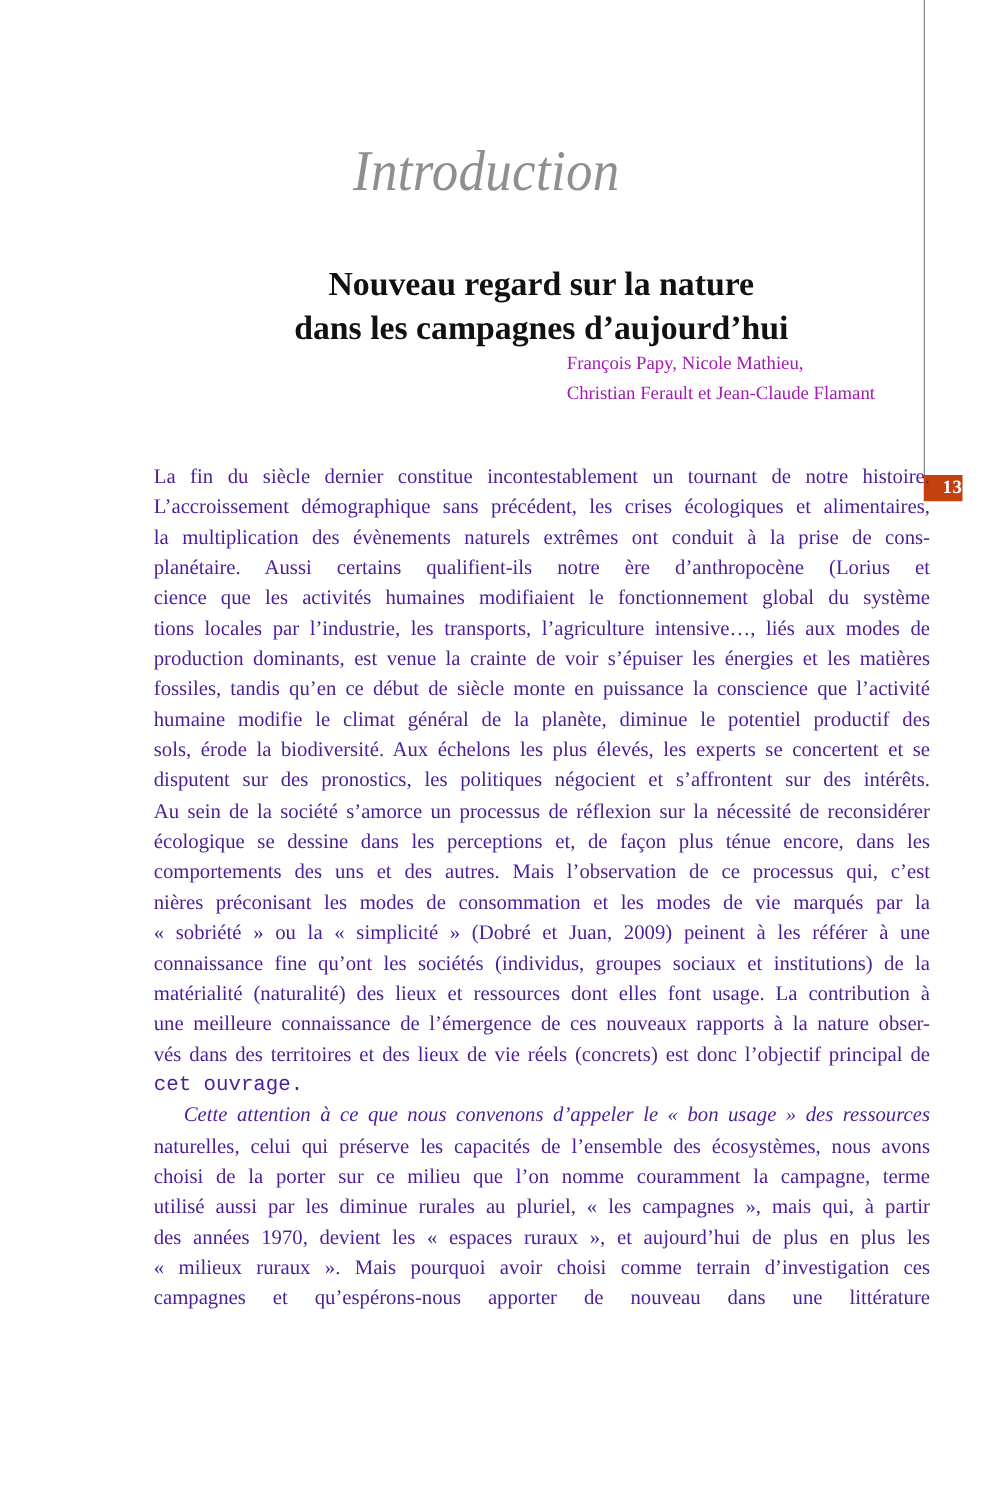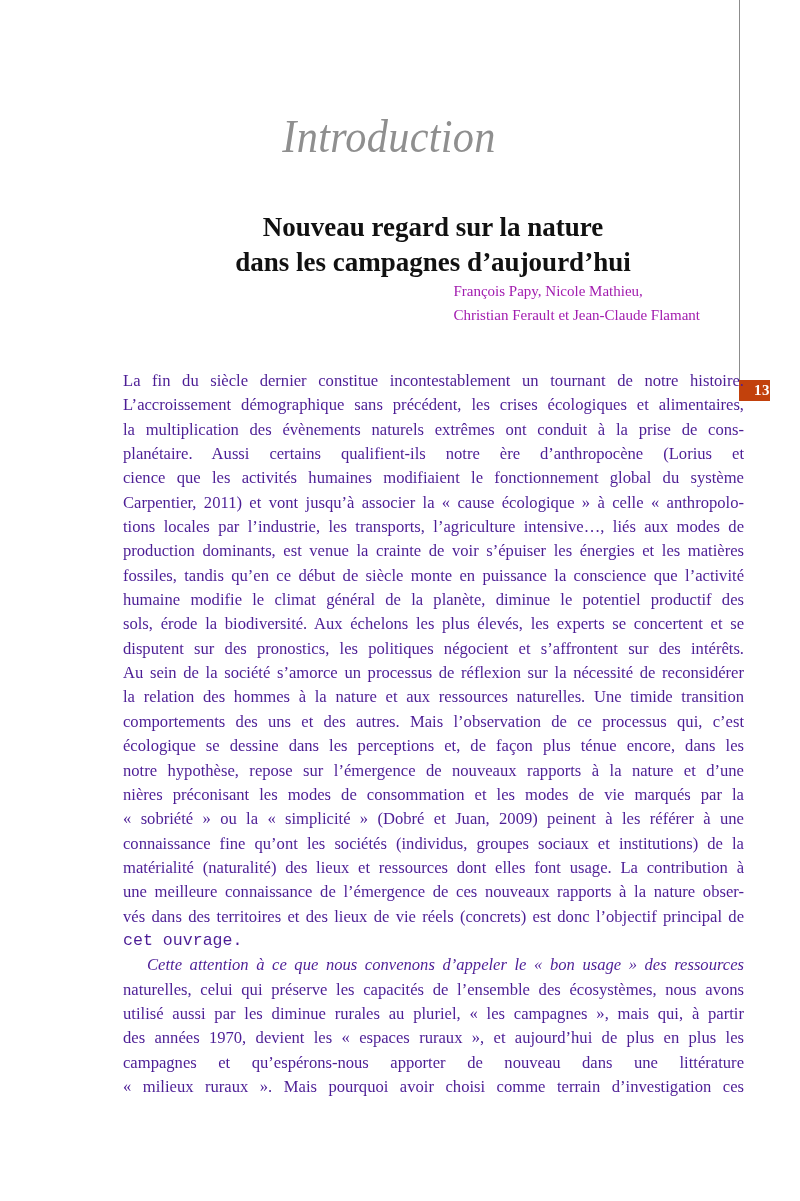--- a/index.html
+++ b/index.html
@@ -120,41 +120,39 @@
   <span class="line">Christian Ferault et Jean-Claude Flamant</span>
 </div>
 
 <div class="body-text">
   <p>
     <span class="ln">La fin du siècle dernier constitue incontestablement un tournant de notre histoire.</span>
     <span class="ln">L’accroissement démographique sans précédent, les crises écologiques et alimentaires,</span>
     <span class="ln">la multiplication des évènements naturels extrêmes ont conduit à la prise de cons-</span>
     <span class="ln">planétaire. Aussi certains qualifient-ils notre ère d’anthropocène (Lorius et</span>
     <span class="ln">cience que les activités humaines modifiaient le fonctionnement global du système</span>
-    <span class="ln">Carpentier, 2011) et vont jusqu’à associer la « cause écologique » à celle « anthropolo-</span>
     <span class="ln">tions locales par l’industrie, les transports, l’agriculture intensive…, liés aux modes de</span>
     <span class="ln">production dominants, est venue la crainte de voir s’épuiser les énergies et les matières</span>
     <span class="ln">fossiles, tandis qu’en ce début de siècle monte en puissance la conscience que l’activité</span>
     <span class="ln">humaine modifie le climat général de la planète, diminue le potentiel productif des</span>
     <span class="ln">sols, érode la biodiversité. Aux échelons les plus élevés, les experts se concertent et se</span>
     <span class="ln">disputent sur des pronostics, les politiques négocient et s’affrontent sur des intérêts.</span>
     <span class="ln">Au sein de la société s’amorce un processus de réflexion sur la nécessité de reconsidérer</span>
-    <span class="ln">la relation des hommes à la nature et aux ressources naturelles. Une timide transition</span>
+    <span class="ln">écologique se dessine dans les perceptions et, de façon plus ténue encore, dans les</span>
     <span class="ln">comportements des uns et des autres. Mais l’observation de ce processus qui, c’est</span>
-    <span class="ln">écologique se dessine dans les perceptions et, de façon plus ténue encore, dans les</span>
-    <span class="ln">notre hypothèse, repose sur l’émergence de nouveaux rapports à la nature et d’une</span>
     <span class="ln">nières préconisant les modes de consommation et les modes de vie marqués par la</span>
     <span class="ln">« sobriété » ou la « simplicité » (Dobré et Juan, 2009) peinent à les référer à une</span>
     <span class="ln">connaissance fine qu’ont les sociétés (individus, groupes sociaux et institutions) de la</span>
     <span class="ln">matérialité (naturalité) des lieux et ressources dont elles font usage. La contribution à</span>
     <span class="ln">une meilleure connaissance de l’émergence de ces nouveaux rapports à la nature obser-</span>
     <span class="ln">vés dans des territoires et des lieux de vie réels (concrets) est donc l’objectif principal de</span>
     <span class="ln last">cet ouvrage.</span>
   </p>
   <p>
     <span class="ln" style="padding-left:24px;font-style:italic;">Cette attention à ce que nous convenons d’appeler le « bon usage » des ressources</span>
     <span class="ln">naturelles, celui qui préserve les capacités de l’ensemble des écosystèmes, nous avons</span>
+    <span class="ln">choisi de la porter sur ce milieu que l’on nomme couramment la campagne, terme</span>
     <span class="ln">utilisé aussi par les diminue rurales au pluriel, « les campagnes », mais qui, à partir</span>
     <span class="ln">des années 1970, devient les « espaces ruraux », et aujourd’hui de plus en plus les</span>
+    <span class="ln">« milieux ruraux ». Mais pourquoi avoir choisi comme terrain d’investigation ces</span>
     <span class="ln">campagnes et qu’espérons-nous apporter de nouveau dans une littérature</span>
-    <span class="ln">« milieux ruraux ». Mais pourquoi avoir choisi comme terrain d’investigation ces</span>
   </p>
 </div>
 
 </body></html>

